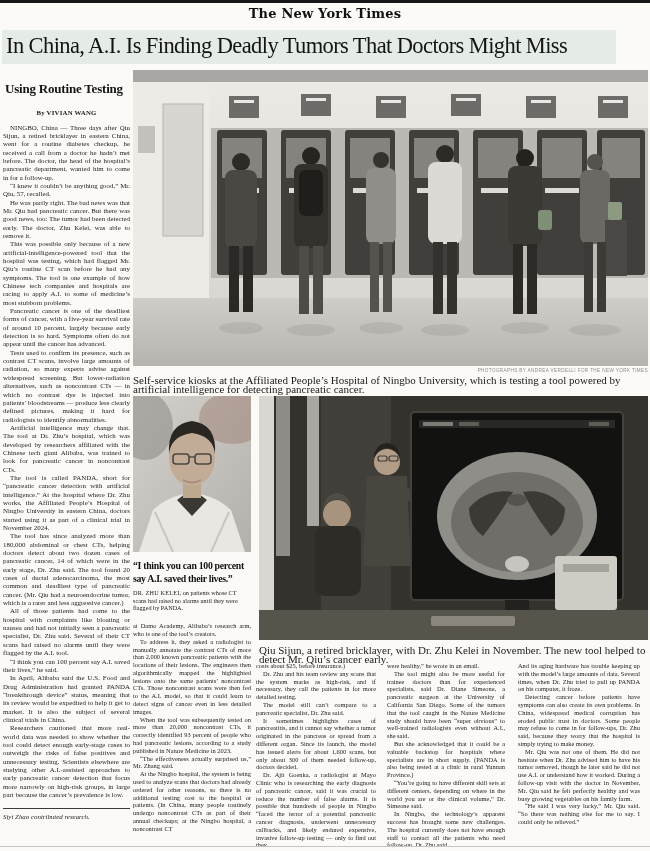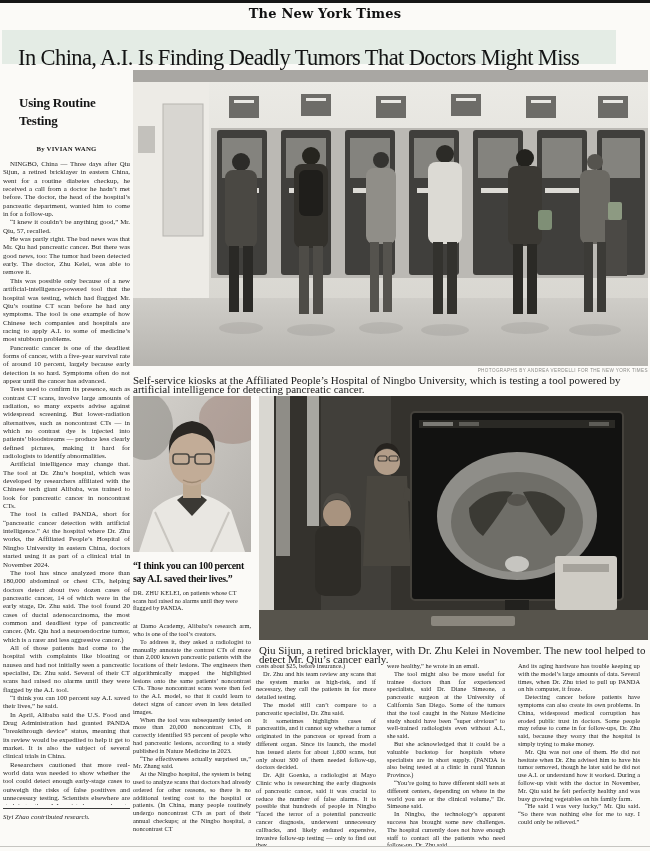--- a/index.html
+++ b/index.html
@@ -2,34 +2,34 @@
 <html><head>
 <meta charset="utf-8">
 <style>
   html,body{margin:0;padding:0;background:#e9e9e7;}
   .page{position:relative;width:650px;height:851px;background:#fbfaf7;overflow:hidden;
         font-family:"Liberation Serif","DejaVu Serif",serif;color:#1c1c1c;}
   .topbar{position:absolute;left:0;top:0;width:650px;height:3px;background:#161616;}
   .masthead{position:absolute;left:0;top:6px;width:650px;text-align:center;
         font-family:"DejaVu Serif",serif;font-weight:700;font-size:13px;letter-spacing:.2px;color:#111;}
   .headline-wrap{position:absolute;left:2px;top:30px;width:614px;height:34px;background:#e4ece5;}
-  .headline{margin:12px;padding:3px 0 0 4px;font-weight:400;font-size:22.5px;letter-spacing:-0.6px;
+  .headline{margin:0;padding:3px 0 0 4px;font-weight:400;font-size:22.5px;letter-spacing:-0.6px;
         white-space:nowrap;color:#141414;}
   .photo{position:absolute;overflow:hidden;background:#d6d4cf;}
   .photo svg{display:block;width:100%;height:100%;}
   .photo1{left:133px;top:70px;width:515px;height:296px;}
   .credit{position:absolute;left:133px;top:368px;width:515px;text-align:right;
         font-family:"Liberation Sans",sans-serif;font-size:4.6px;letter-spacing:.4px;color:#8b8b87;}
   .caption{position:absolute;font-size:11px;line-height:9px;color:#202020;}
   .caption1{left:133px;top:376px;width:515px;}
   .caption2{left:259px;top:646px;width:389px;}
   .col{position:absolute;overflow:hidden;}
   .col1{left:3px;top:78px;width:127px;height:727px;}
   .subhead{font-size:13px;line-height:17.5px;font-weight:700;letter-spacing:-0.2px;color:#151515;}
-  .subhead p{margin:16px;}
+  .subhead p{margin:2px;}
   .byline{margin-top:11px;text-align:center;font-size:6.8px;font-weight:700;letter-spacing:.2px;}
   .body{text-align:justify;}
   .body p{margin:0;text-indent:7px;}
   .body.cont p:first-child{text-indent:0;}
   .col1 .body{margin-top:8px;font-size:6.9px;line-height:8.35px;}
   .note{position:absolute;left:3px;top:808px;width:127px;border-top:1px solid #3a3a3a;
         padding-top:4px;font-style:italic;font-size:6.9px;}
   .col2{left:133px;top:396px;width:118px;height:449px;}
   .portrait{position:relative;width:118px;height:156px;background:#c9c6c1;overflow:hidden;}
   .portrait svg{display:block;width:100%;height:100%;}

